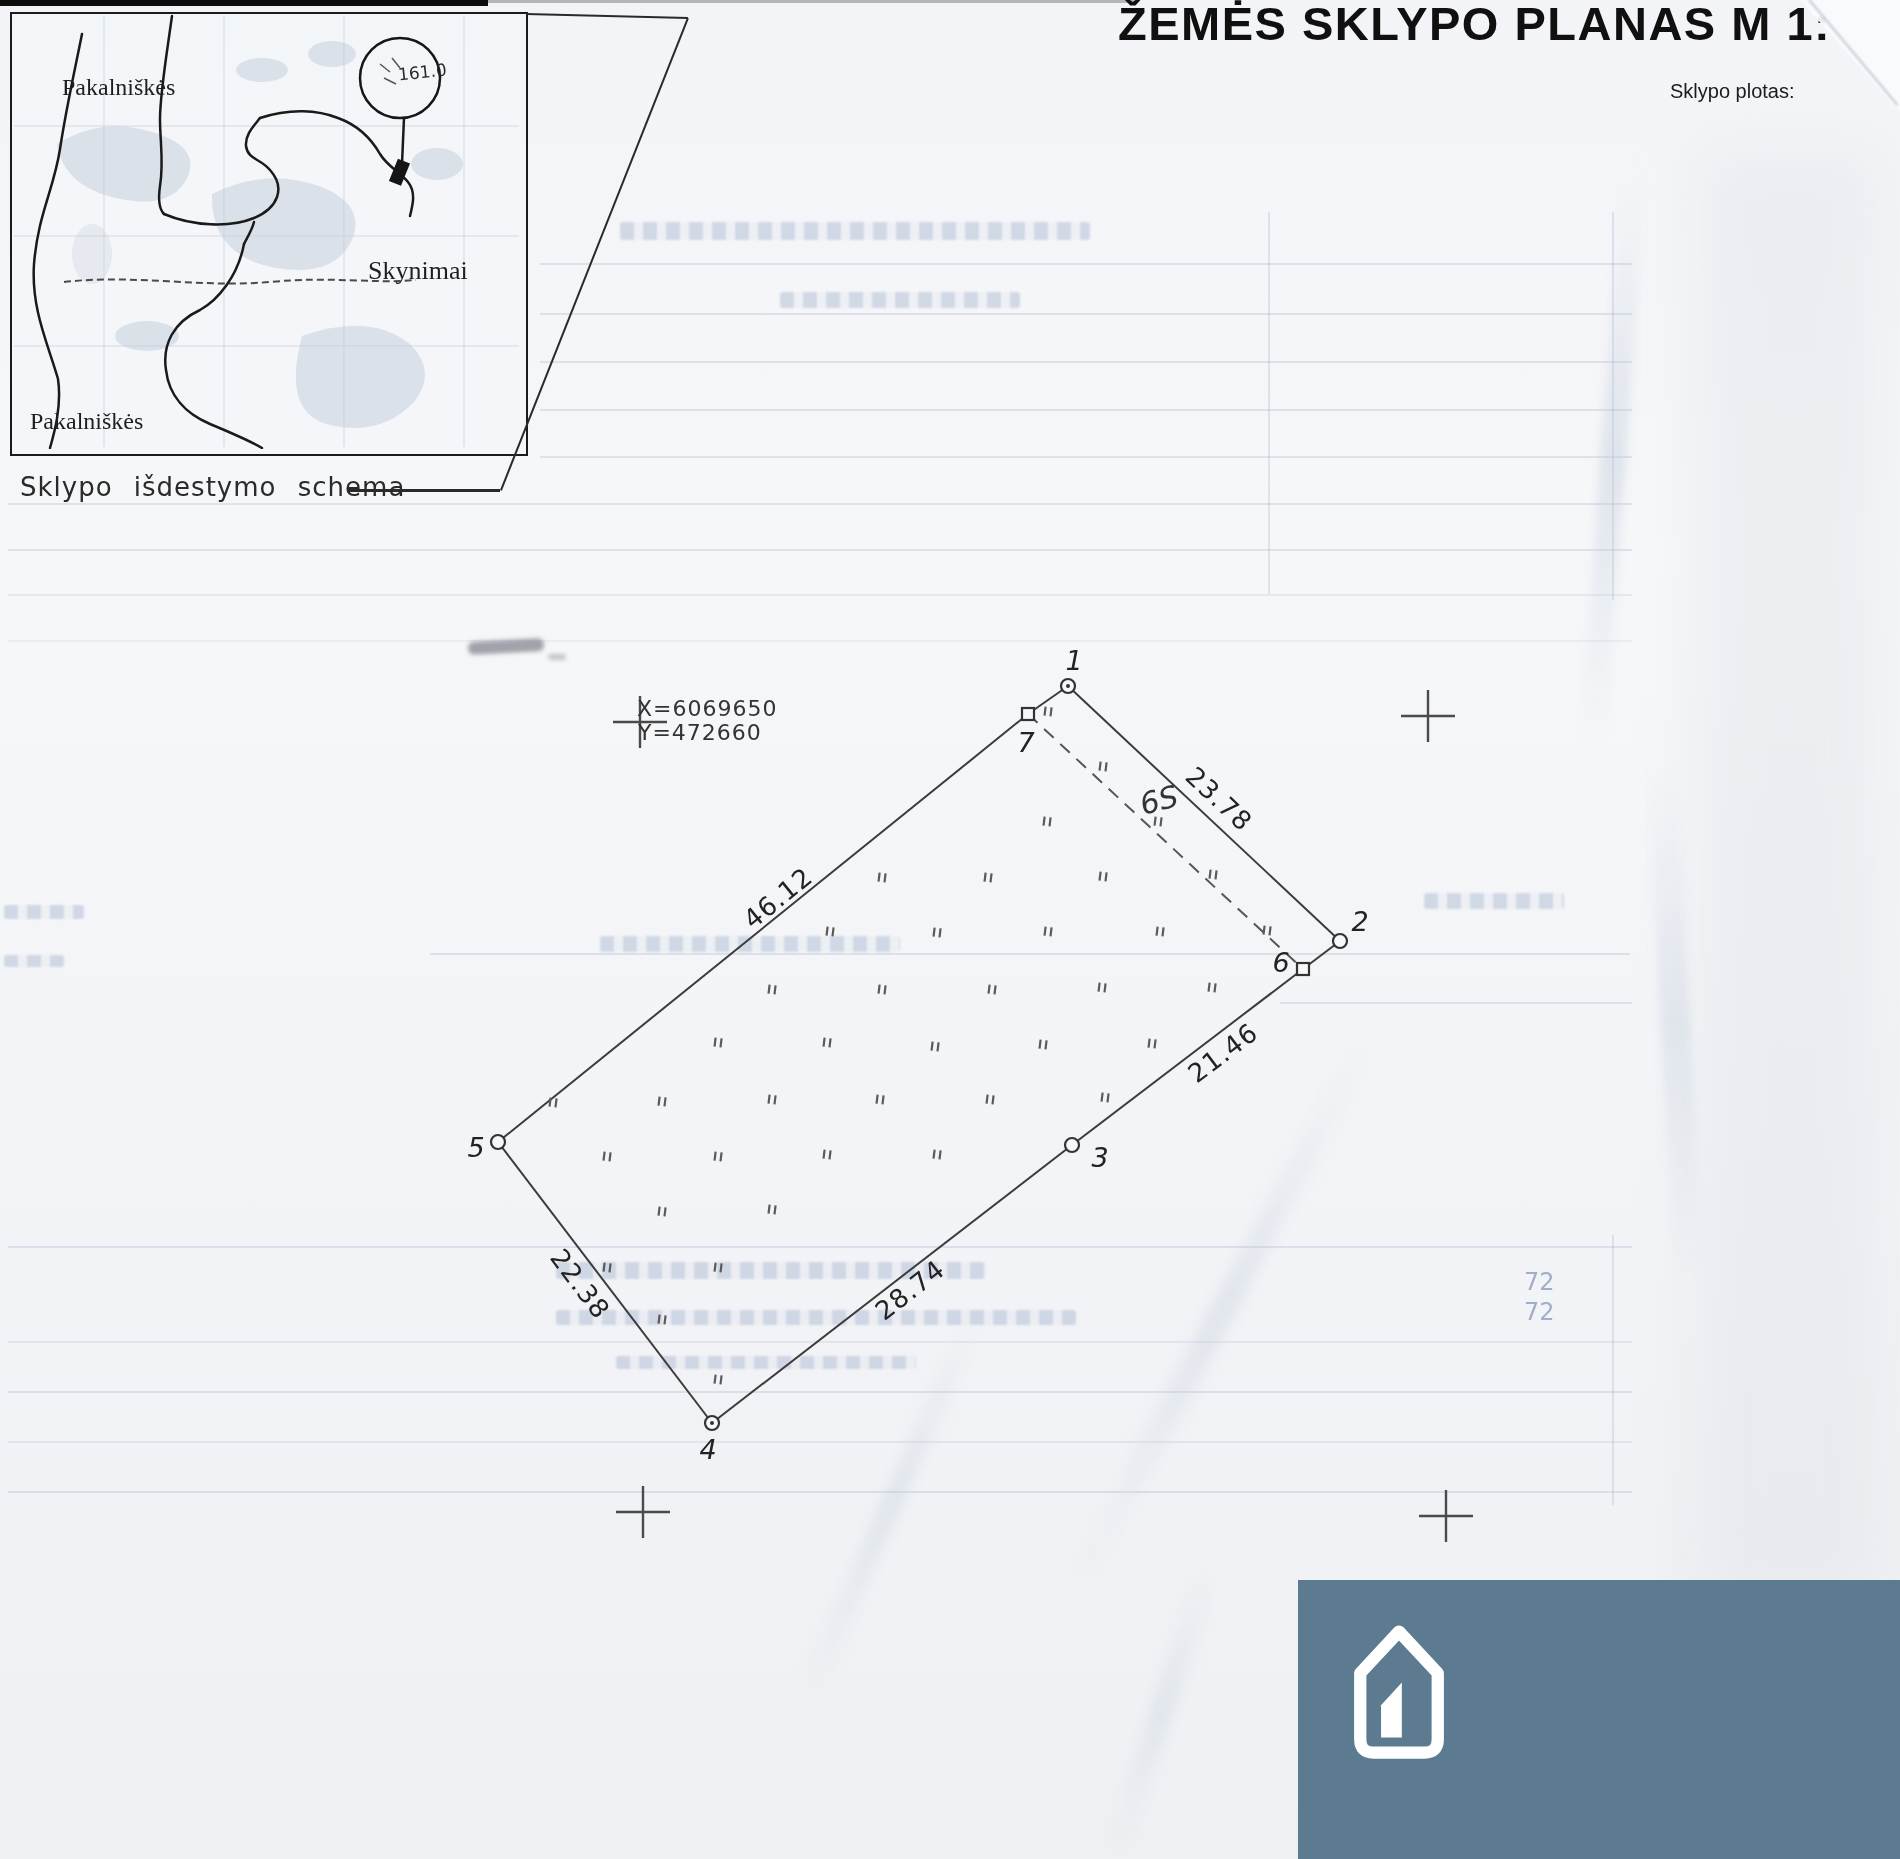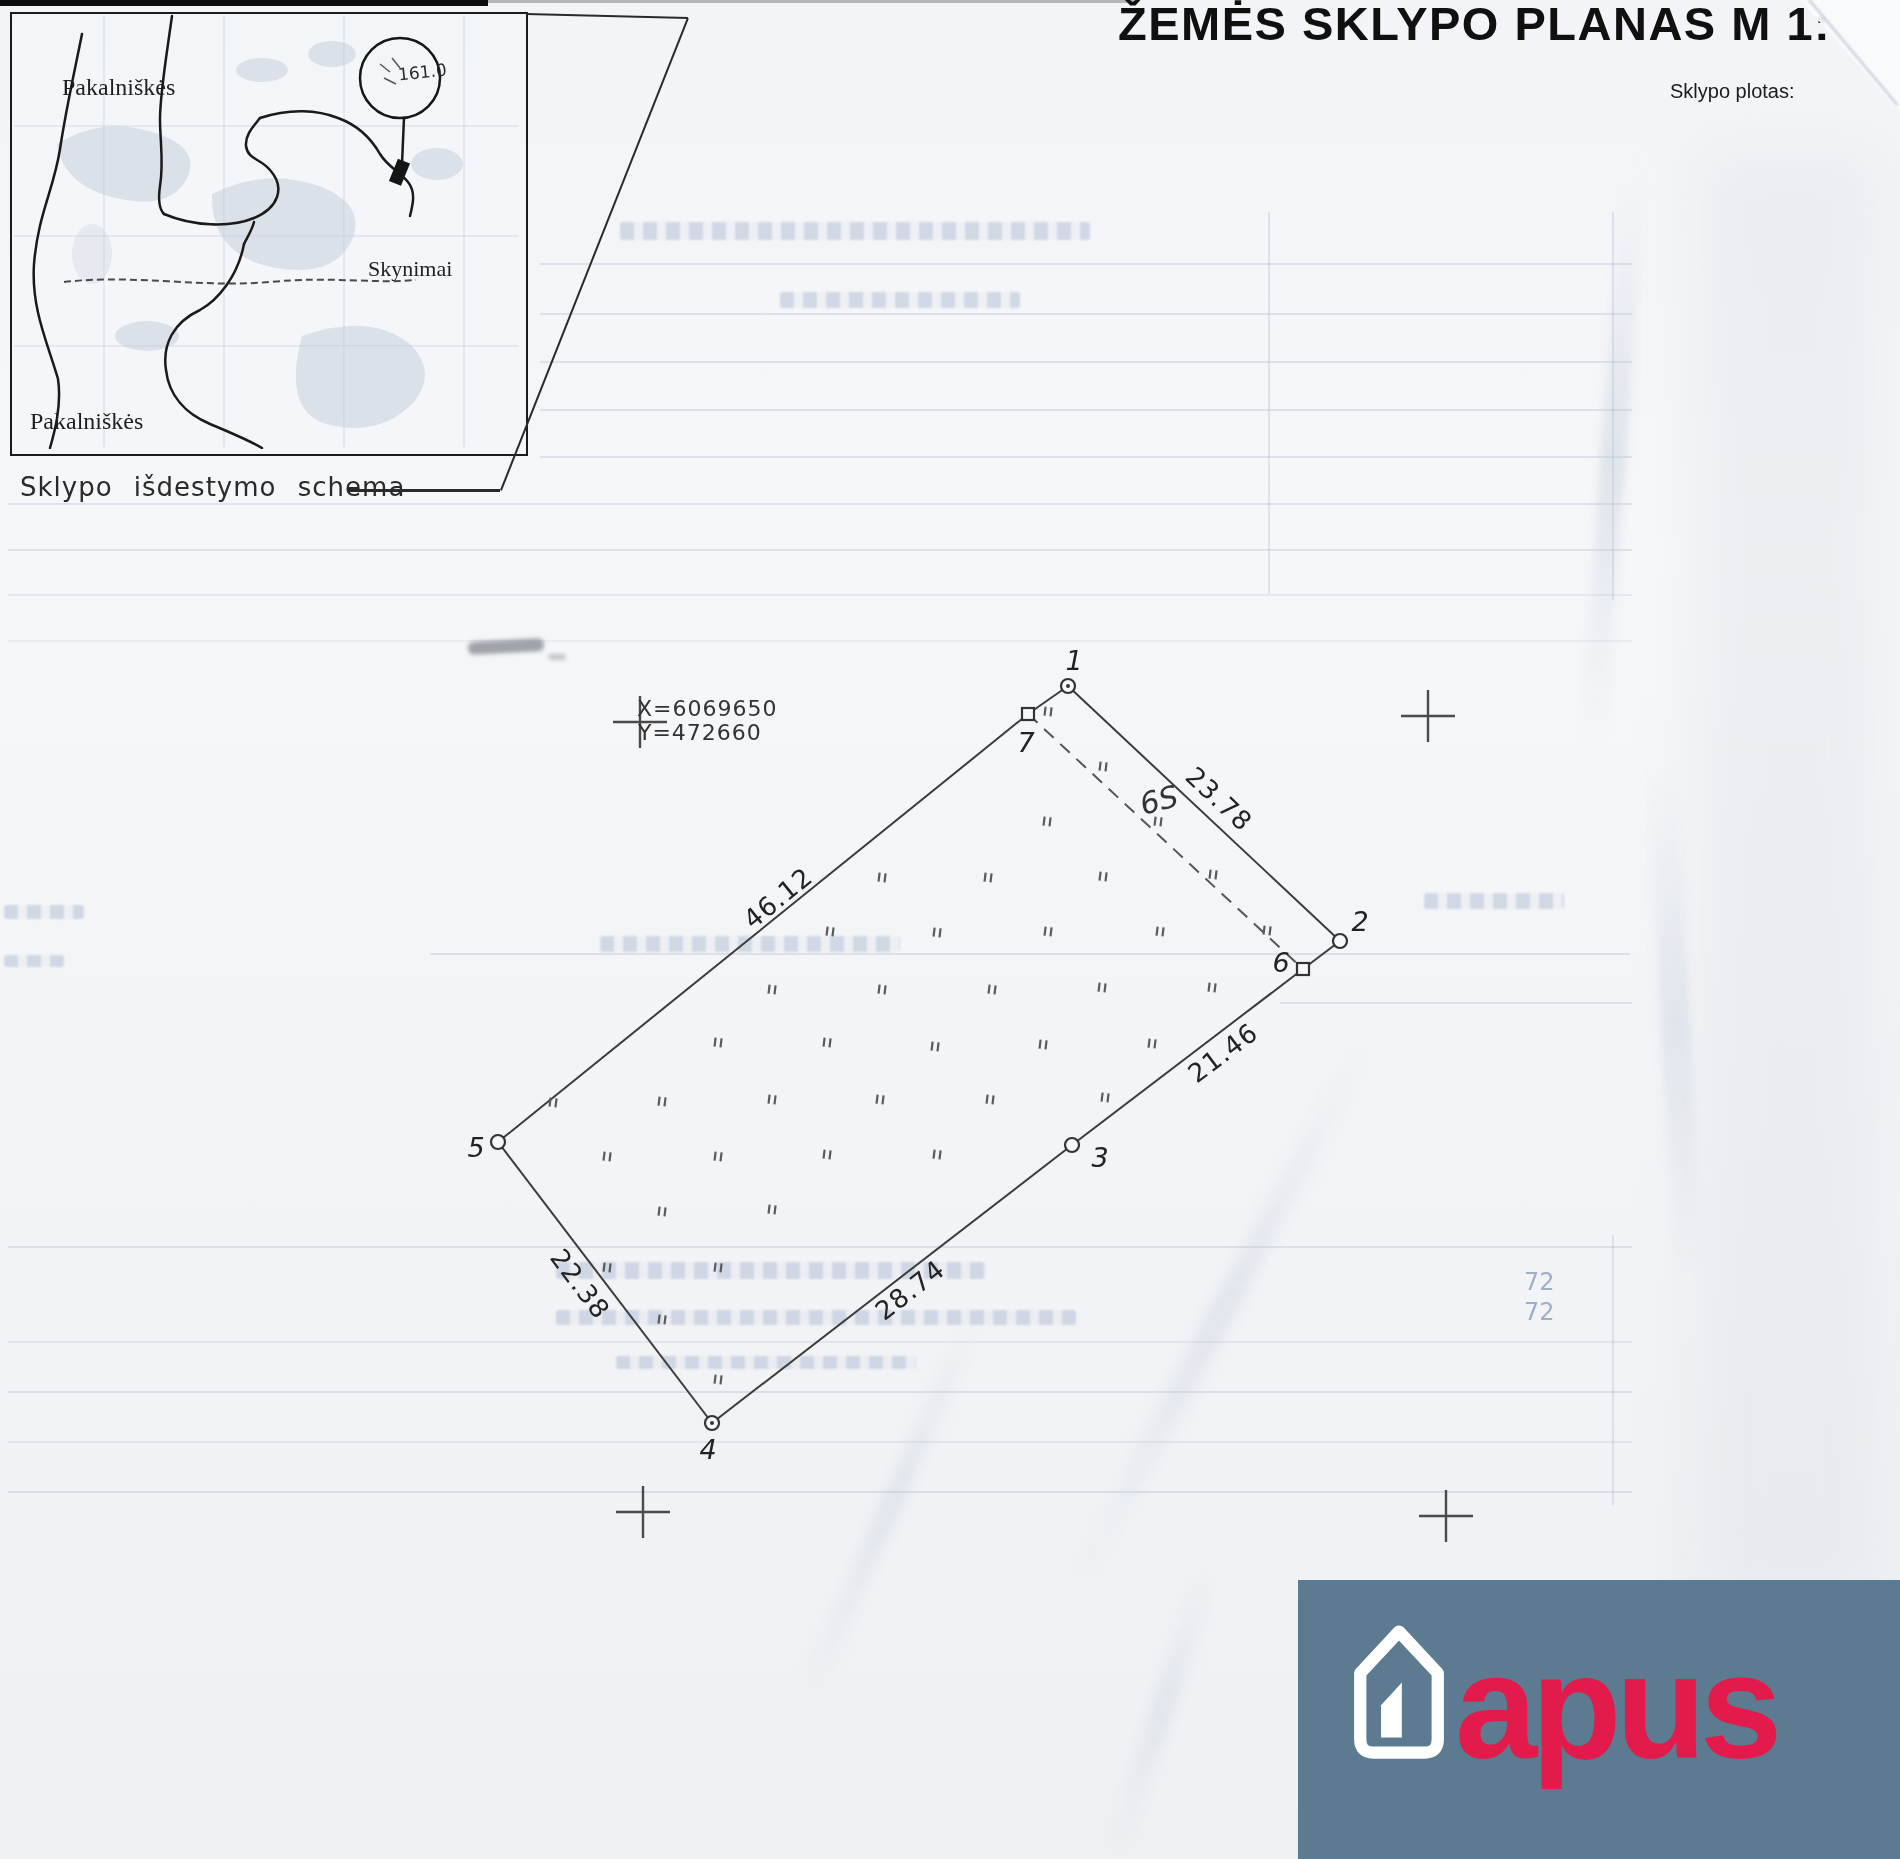--- a/index.html
+++ b/index.html
@@ -146,21 +146,21 @@
       <path d="M52,268 C120,260 190,274 258,268 C320,262 360,270 404,266" stroke="#2c2c2c" stroke-width="2" stroke-dasharray="7 4" opacity=".85" fill="none"></path>
 
       <circle cx="388" cy="64" r="40" stroke="#161616" stroke-width="2.5" fill="none"></circle>
       <g stroke="#555" stroke-width="1.5">
         <path d="M368,50 l10,8 M380,44 l8,10 M372,64 l12,6"></path>
       </g>
       <rect x="381" y="146" width="13" height="24" fill="#151515" transform="rotate(22 387 158)"></rect>
     </svg>
   </div>
   <div class="map-label" style="left:62px;top:74px;font-size:24px;">Pakalniškės</div>
-  <div class="map-label" style="left:368px;top:256px;font-size:22px;">Skynimai</div>
+  <div class="map-label" style="left:368px;top:256px;font-size:26px;">Skynimai</div>
   <div class="map-label" style="left:30px;top:408px;font-size:24px;">Pakalniškės</div>
   <div id="marker-value">161.0</div>
 
   <div id="map-caption">Sklypo išdestymo schema</div>
   <div class="rule" style="left:348px;top:489px;width:152px;height:3px;"></div>
   <div class="rule" style="left:500px;top:490px;width:508px;height:2px;transform-origin:0 0;transform:rotate(-68.4deg);"></div>
   <div class="rule" style="left:526px;top:13px;width:162px;height:2px;transform-origin:0 0;transform:rotate(1.4deg);"></div>
 
   <div id="doc-title">ŽEMĖS SKLYPO PLANAS M 1:</div>
   <div id="area-label">Sklypo plotas:</div>
@@ -252,15 +252,14 @@
     </div>
   <div class="smudge" style="left:468px;top:640px;width:76px;height:13px;transform:rotate(-3deg);"></div>
   <div class="smudge" style="left:548px;top:654px;width:18px;height:6px;opacity:.6;"></div>
 
   <div id="logo-block" style="background: rgb(93, 123, 144);">
     <svg width="104" height="146" viewBox="0 0 110 150" style="position:absolute;left:49px;top:40px;">
       <path d="M55,10 L96,54 L96,124 Q96,138 82,138 L28,138 Q14,138 14,124 L14,54 Z" fill="none" stroke="#ffffff" stroke-width="13" stroke-linejoin="round" stroke-linecap="round"></path>
       <polygon points="36,122 36,88 58,64 58,122" fill="#ffffff"></polygon>
     </svg>
   </div>
-  <div id="logo-brand" style="color: rgb(227, 27, 76);">apus</div>
 
 </div>
 
 </body></html>

